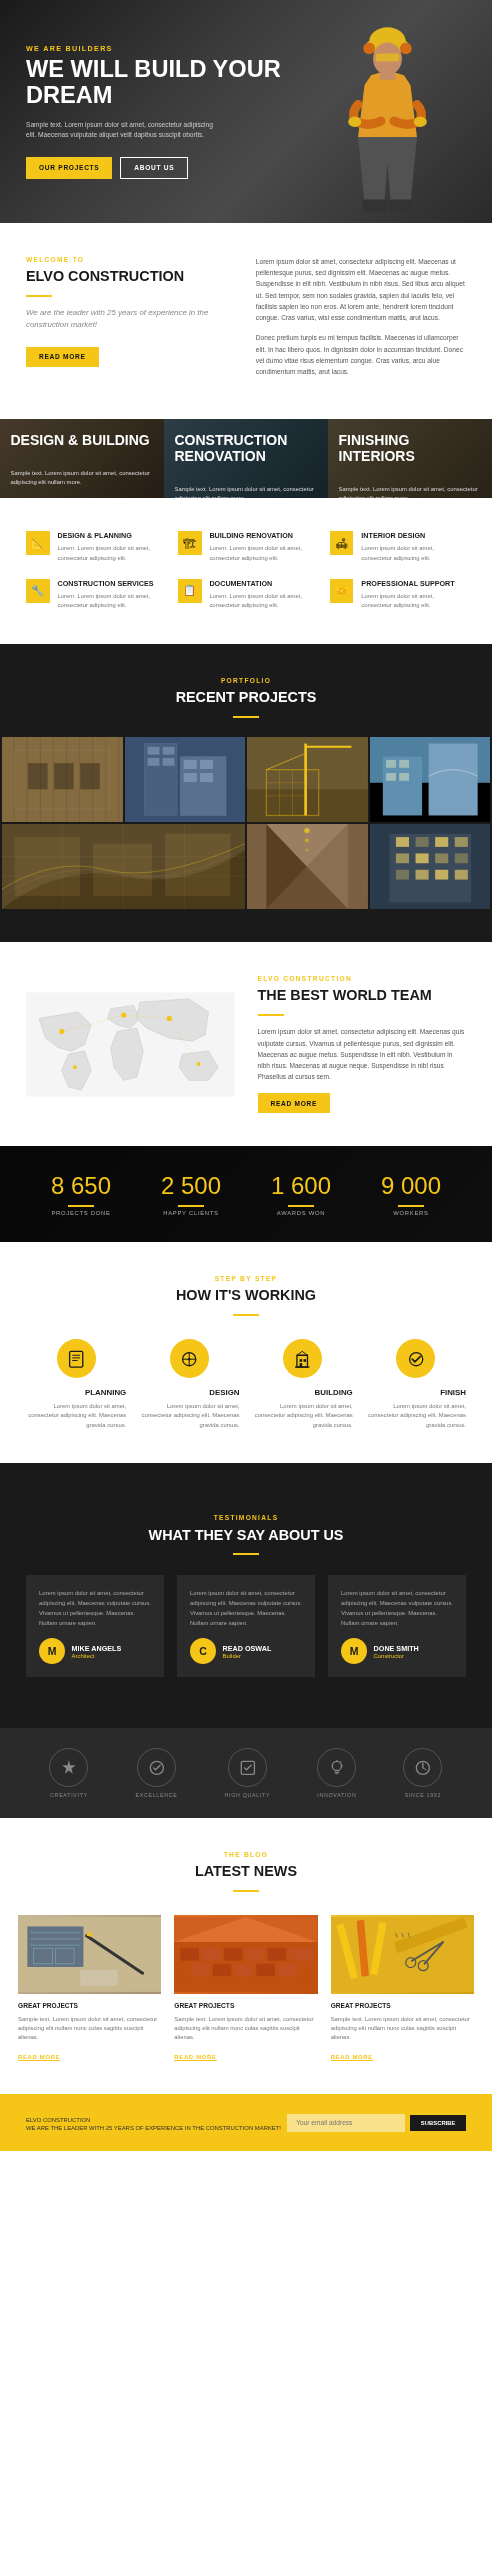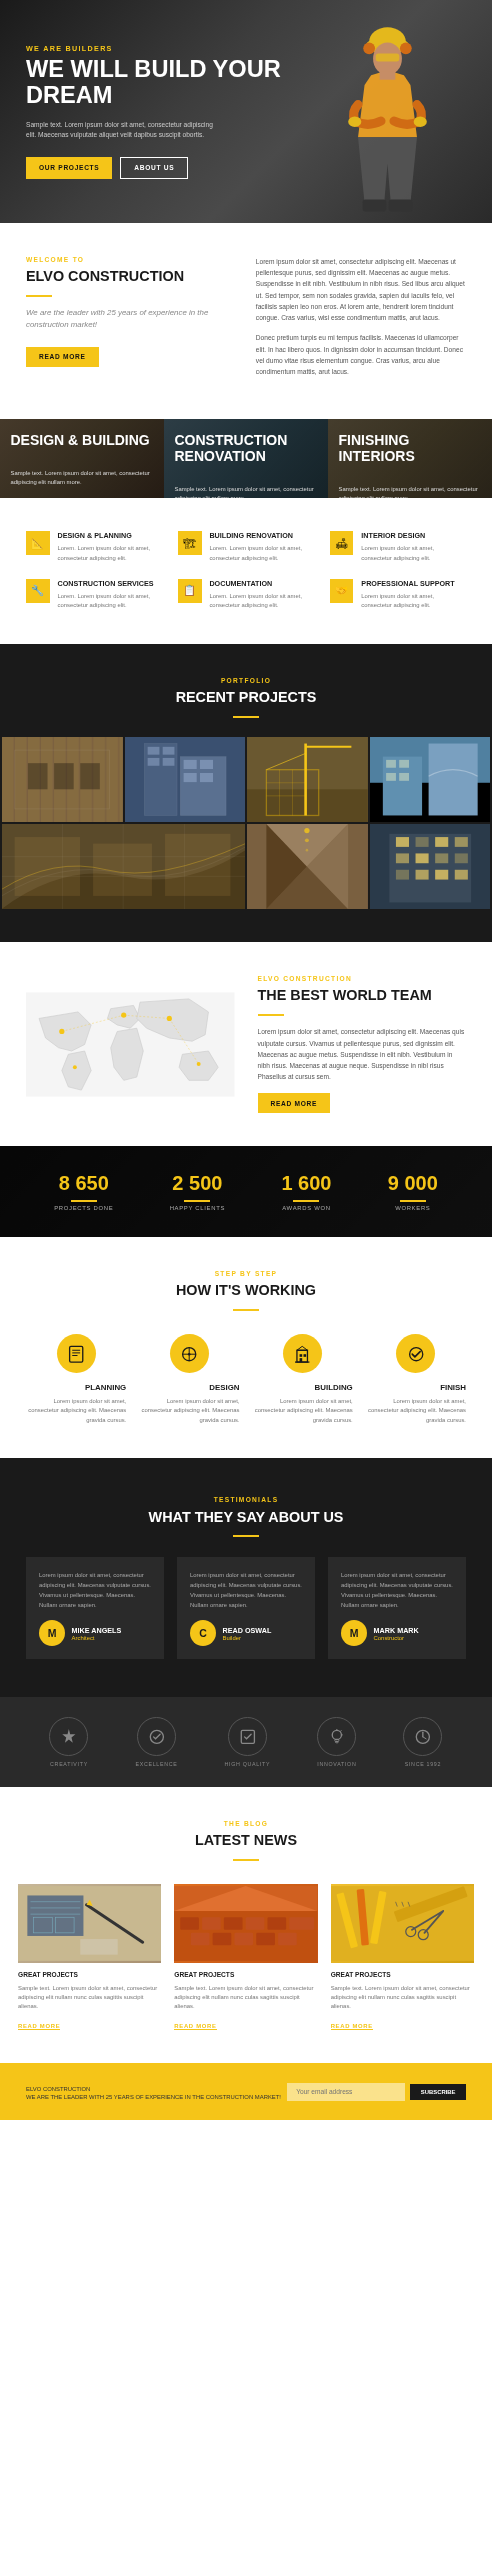--- a/index.html
+++ b/index.html
@@ -75,35 +75,35 @@
     
     .team { display: flex; background: #fff; padding: 33px 26px; gap: 23px; align-items: center; }
     .team-left { flex: 1; }
     .team-right { flex: 1; }
     .world-map { width: 100%; height: 105px; position: relative; }
     .team-text { font-size: 6.6px; color: #555; line-height: 1.7; margin-bottom: 10.5px; }
 
     
     .stats { background: linear-gradient(rgba(0,0,0,0.75), rgba(0,0,0,0.75)), linear-gradient(135deg, #1a1a1a 0%, #3a3a3a 100%); padding: 26px; display: flex; justify-content: space-around; align-items: center; }
     .stat-item { text-align: center; }
-    .stat-number { font-size: 20px; font-weight: 700; color: #f5c518; }
+    .stat-number { font-size: 24px; font-weight: 400; color: #f5c518; }
     .stat-label { font-size: 5.9px; color: #aaa; text-transform: uppercase; letter-spacing: 0.7px; margin-top: 2.6px; }
     .stat-bar { width: 26px; height: 2px; background: #f5c518; margin: 5.3px auto 0; }
 
     
     .how-it-works { background: #fff; padding: 33px 26px; }
     .how-header { text-align: center; margin-bottom: 23.6px; }
     .how-grid { display: grid; grid-template-columns: repeat(4, 1fr); gap: 13px; }
     .how-item { text-align: right; }
     .how-icon { width: 39px; height: 39px; background: #f5c518; border-radius: 50%; display: flex; align-items: center; justify-content: center; margin: 0 auto 9.2px; font-size: 14.4px; }
     .how-title { font-size: 7.9px; font-weight: bold; text-transform: uppercase; color: #1a1a1a; margin-bottom: 5.3px; }
     .how-text { font-size: 5.9px; color: #777; line-height: 1.6; }
 
     
-    .testimonials { background: #1a1a1a; padding: 38px 26px; }
+    .testimonials { background: #1a1a1a; padding: 51px 26px; }
     .test-header { text-align: center; margin-bottom: 19.7px; }
     .test-header .section-label { color: #f5c518; }
     .test-header .section-title { color: #fff; }
     .test-grid { display: grid; grid-template-columns: repeat(3, 1fr); gap: 13px; }
     .test-card { background: #2a2a2a; padding: 13px; }
     .test-text { font-size: 5.9px; color: #aaa; line-height: 1.7; margin-bottom: 10.5px; }
     .test-author { display: flex; align-items: center; gap: 6.6px; }
     .test-avatar { width: 26px; height: 26px; border-radius: 50%; background: #f5c518; display: flex; align-items: center; justify-content: center; font-size: 10.5px; color: #1a1a1a; font-weight: bold; flex-shrink: 0; }
     .test-name { font-size: 7.2px; font-weight: bold; color: #fff; }
     .test-role { font-size: 5.9px; color: #f5c518; }
@@ -547,21 +547,21 @@
           <div class="test-name">READ OSWAL</div>
           <div class="test-role">Builder</div>
         </div>
       </div>
     </div>
     <div class="test-card">
       <p class="test-text">Lorem ipsum dolor sit amet, consectetur adipiscing elit. Maecenas vulputate cursus. Vivamus ut pellentesque. Maecenas. Nullam ornare sapien.</p>
       <div class="test-author">
         <div class="test-avatar">M</div>
         <div>
-          <div class="test-name">MARK MARK</div>
+          <div class="test-name">DONE SMITH</div>
           <div class="test-role">Constructor</div>
         </div>
       </div>
     </div>
   </div>
 </section>
 
 <div class="badges">
   <div class="badge-item">
     <div class="badge-circle">

